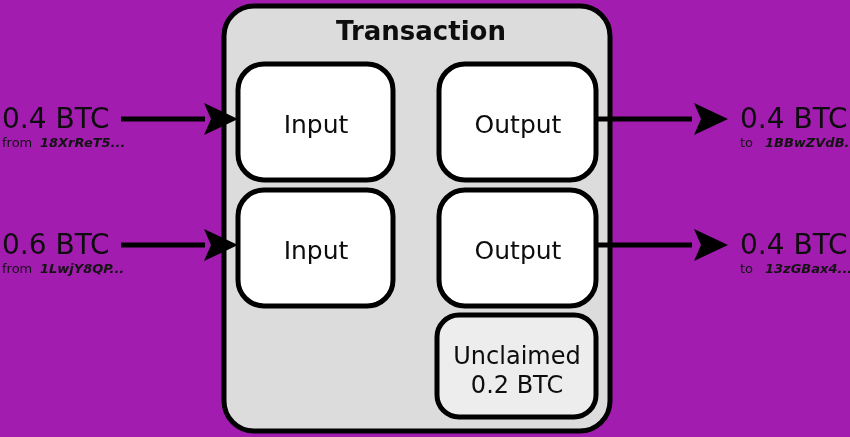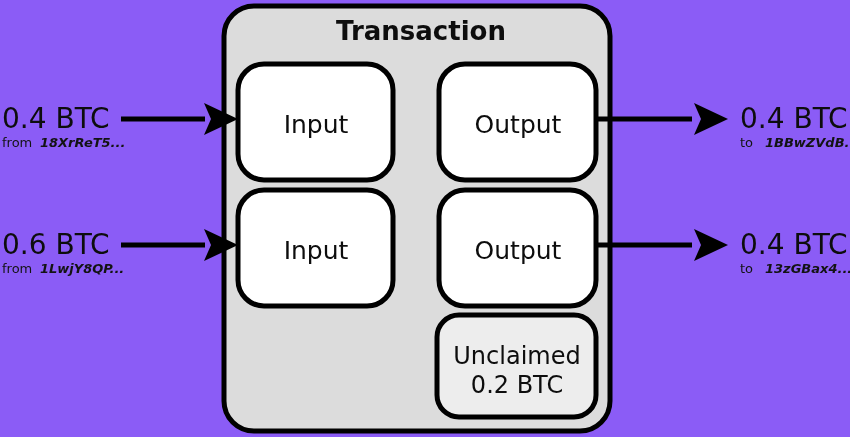--- a/index.html
+++ b/index.html
@@ -4,21 +4,21 @@
 <style>
   html, body {
     margin: 0;
     padding: 0;
     background: #ffffff;
   }
   #canvas {
     position: relative;
     width: 850px;
     height: 437px;
-    background: #8b5cf6;
+    background: #a21caf;
     overflow: hidden;
     font-family: "DejaVu Sans", "Liberation Sans", sans-serif;
   }
   svg { display: block; }
   .txt-amount {
     font-family: "DejaVu Sans", "Liberation Sans", sans-serif;
     font-size: 28px;
     font-weight: 400;
     fill: #0d0d0d;
   }

